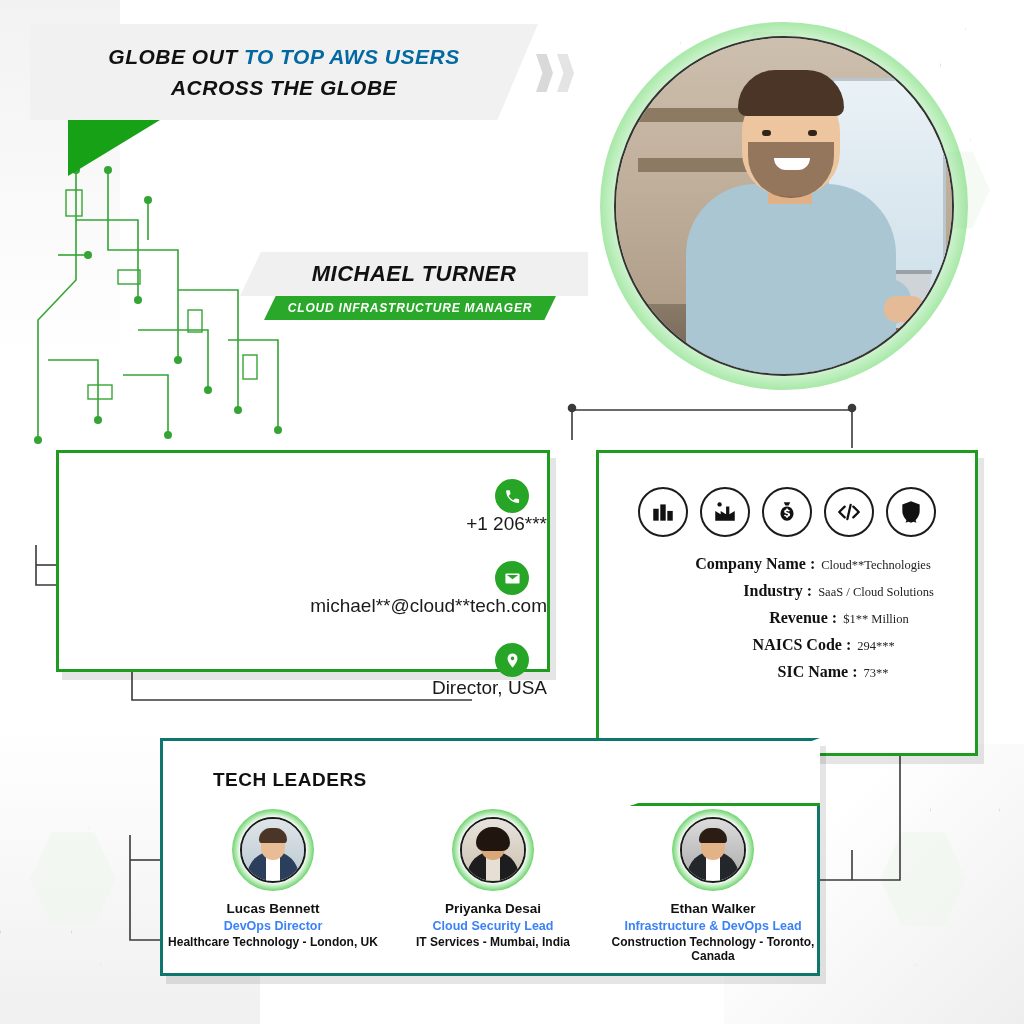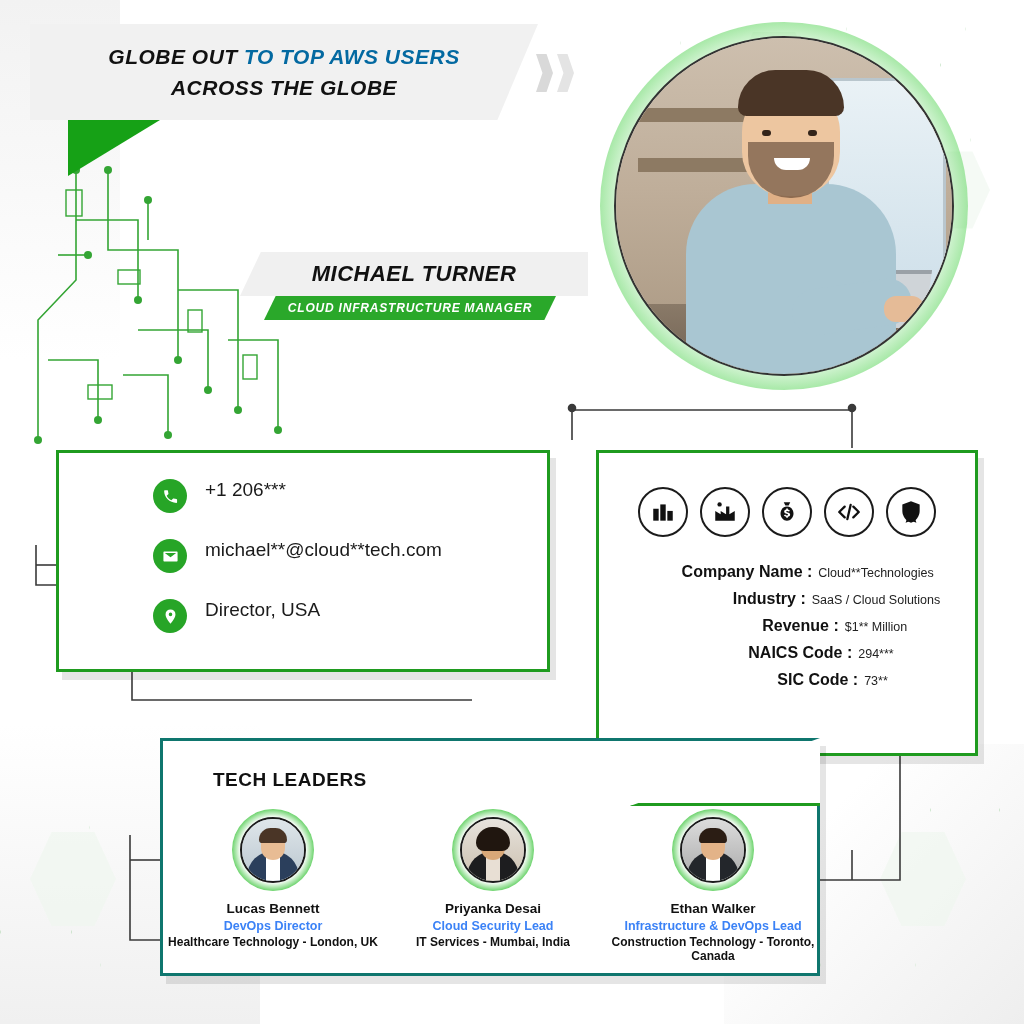--- a/index.html
+++ b/index.html
@@ -158,41 +158,41 @@
   
   .conn { position: absolute; pointer-events: none; }
 
   
   .card-contact {
     position: absolute; left: 56px; top: 450px; width: 494px; height: 222px;
     border: 3px solid #1f9b1f; background: #fff;
     box-shadow: 6px 8px 0 rgba(0,0,0,.10);
     padding: 26px 0 0 94px;
   }
-  .contact-row { display: flex; align-items: flex-start; margin-bottom: 26px; }
+  .contact-row { display: flex; align-items: flex-end; margin-bottom: 26px; flex-direction: column; }
   .contact-ic {
     width: 34px; height: 34px; border-radius: 50%; background: #27a527;
     display: flex; align-items: center; justify-content: center; margin-right: 18px;
     color: #fff; flex: none;
   }
   .contact-tx { font-size: 19px; color: #1b1b1b; }
 
   
   .card-company {
     position: absolute; left: 596px; top: 450px; width: 382px; height: 306px;
     border: 3px solid #1f9b1f; background: #fff;
     box-shadow: 6px 8px 0 rgba(0,0,0,.10);
     padding-top: 34px;
   }
   .ico-row { display: flex; justify-content: center; gap: 12px; }
   .ico {
     width: 50px; height: 50px; border-radius: 50%; border: 2.5px solid #1b1b1b;
     display: flex; align-items: center; justify-content: center; background: #fff;
   }
-  .fields { margin-top: 26px; padding: 0 18px; }
+  .fields { margin-top: 18px; padding: 0 18px; font-family: Liberation Serif, serif; }
   .f-row { display: flex; align-items: baseline; justify-content: center; margin-bottom: 9px; }
   .f-lab {
     width: 178px; text-align: right; font-size: 16px; font-weight: bold; color: #111; padding-right: 6px;
   }
   .f-val { font-size: 12.5px; color: #222; }
 
   
   .card-leaders {
     position: absolute; left: 160px; top: 738px; width: 660px; height: 238px;
     border: 3px solid #0f766e; background: #fff;
@@ -430,21 +430,21 @@
     </div>
     <div class="f-row">
       <span class="f-lab">Revenue :</span>
       <span class="f-val">$1** Million</span>
     </div>
     <div class="f-row">
       <span class="f-lab">NAICS Code :</span>
       <span class="f-val">294***</span>
     </div>
     <div class="f-row">
-      <span class="f-lab">SIC Code :</span>
+      <span class="f-lab">SIC Name :</span>
       <span class="f-val">73**</span>
     </div>
   </div>
 </div>
 
 <div class="card-leaders">
   <div class="notch"></div>
   <div class="leaders-title">TECH LEADERS</div>
 
   <div class="leaders-grid">

